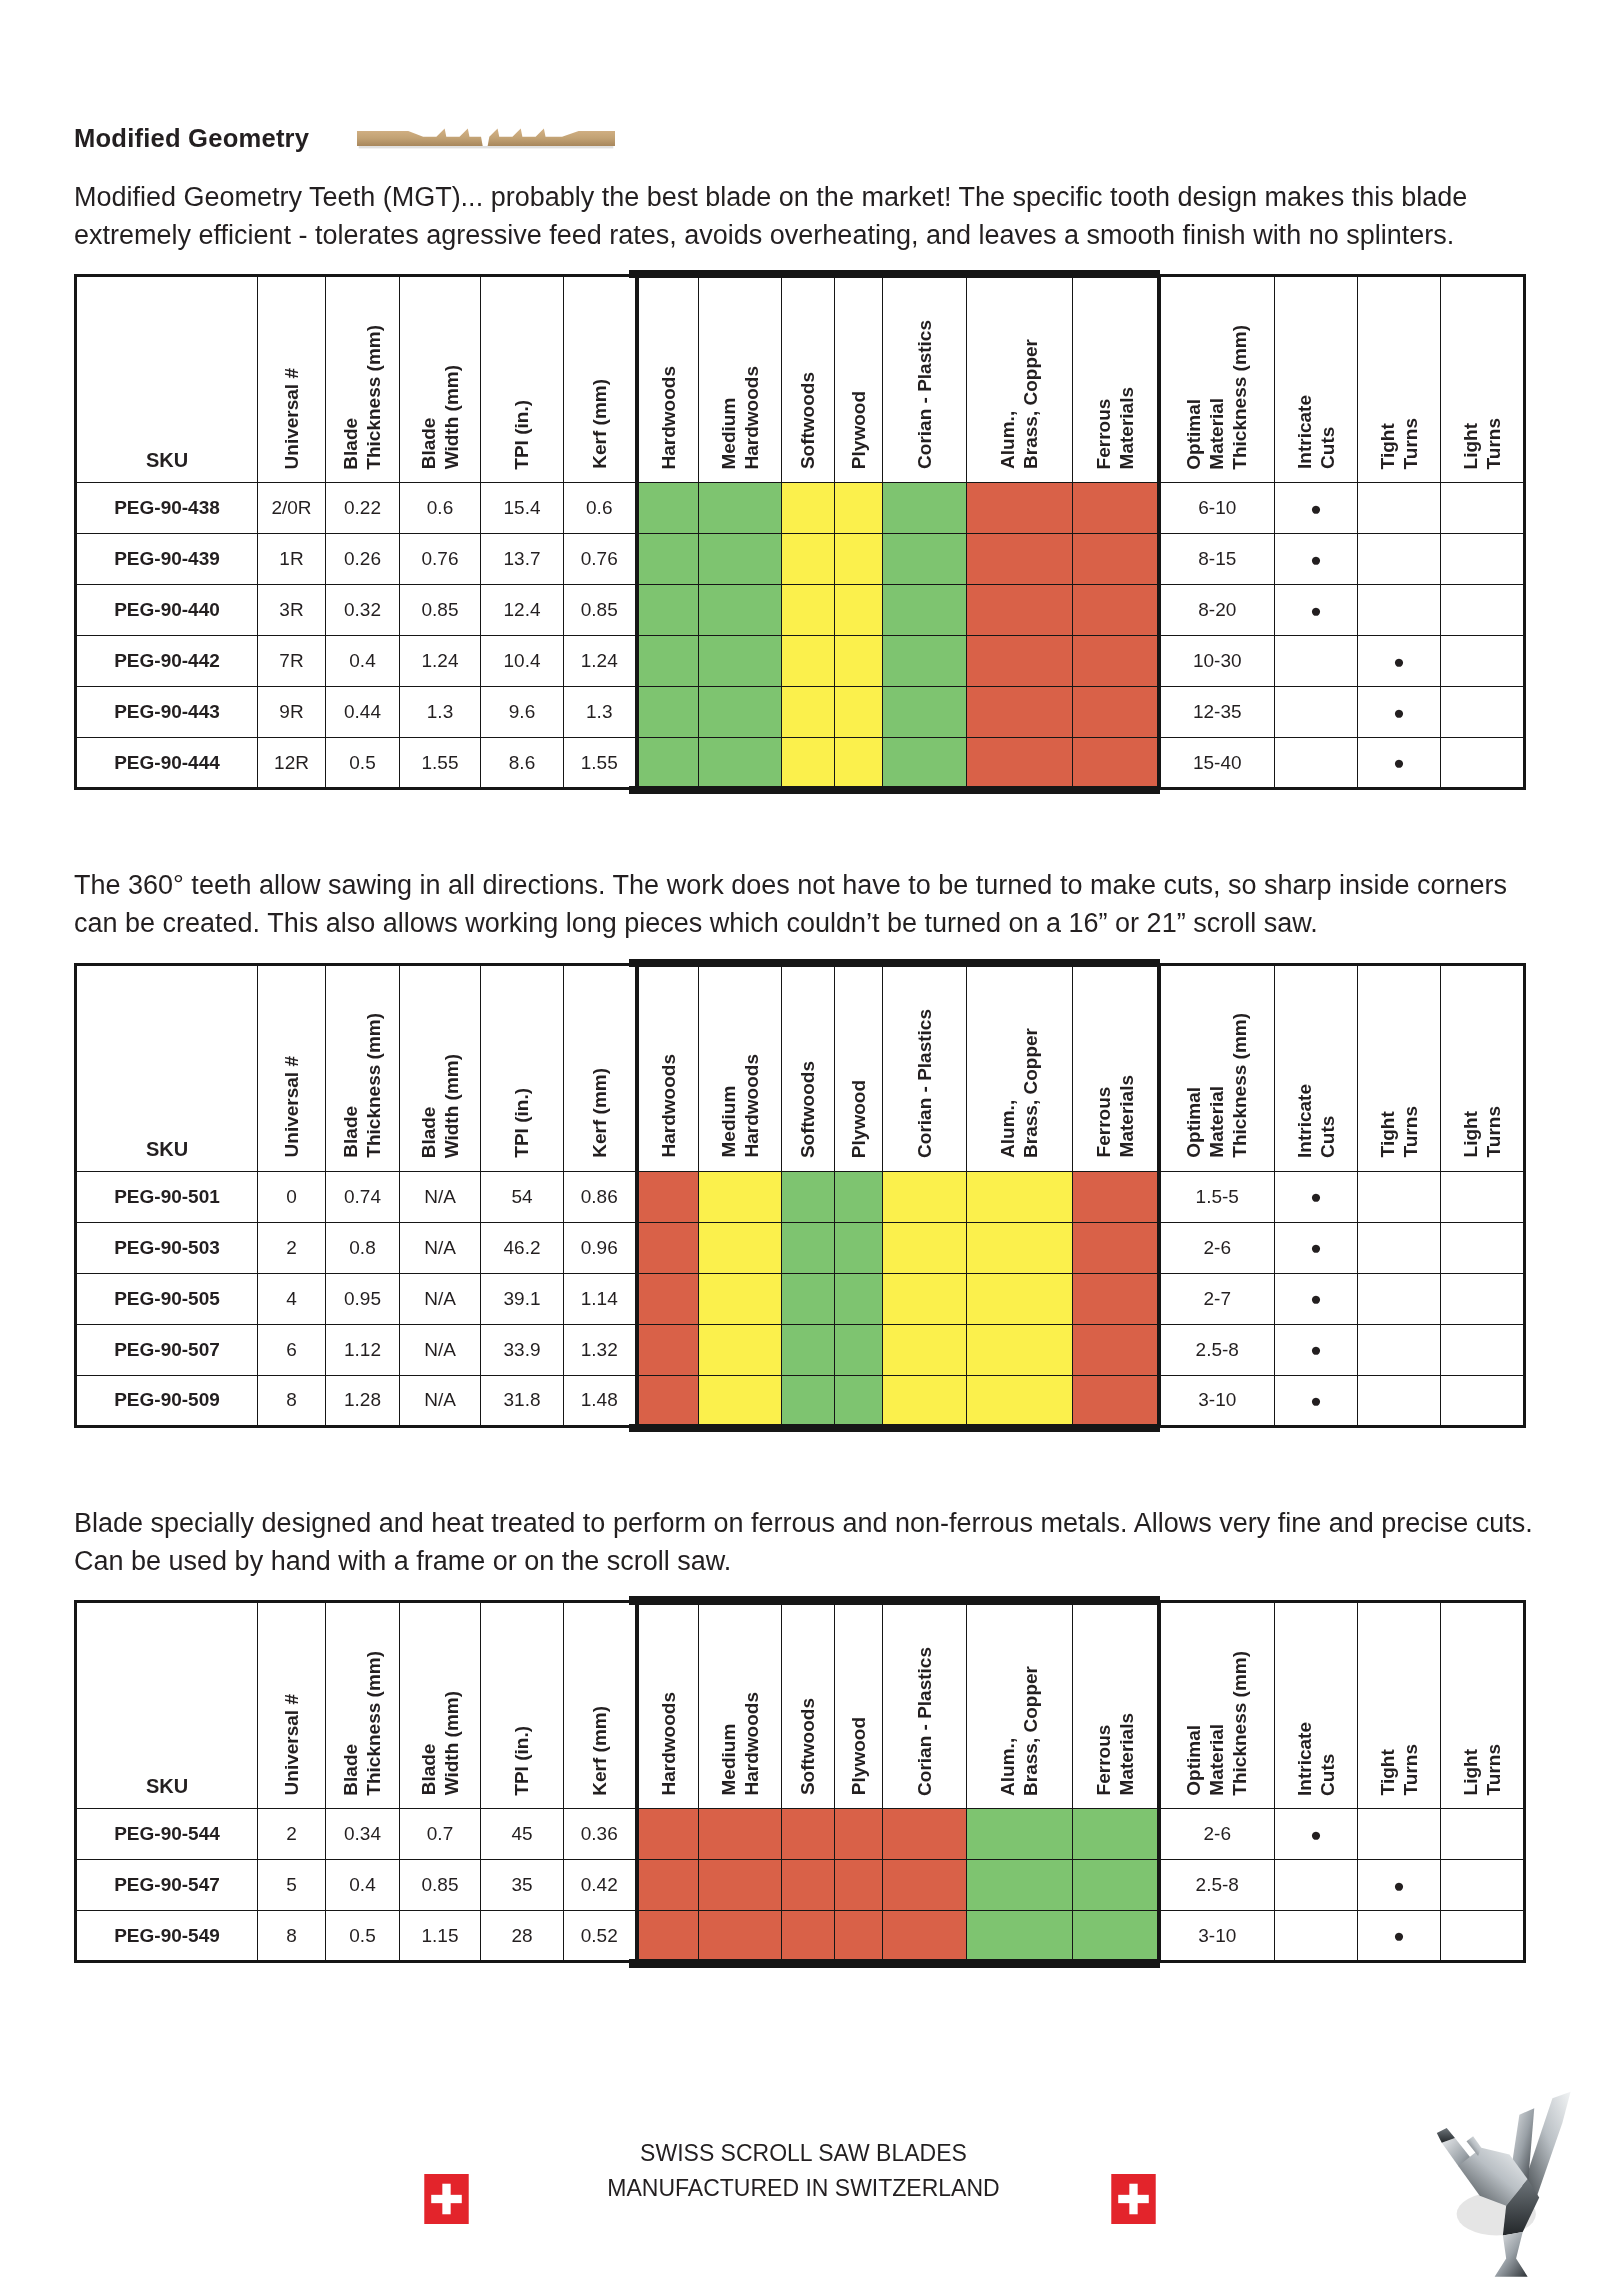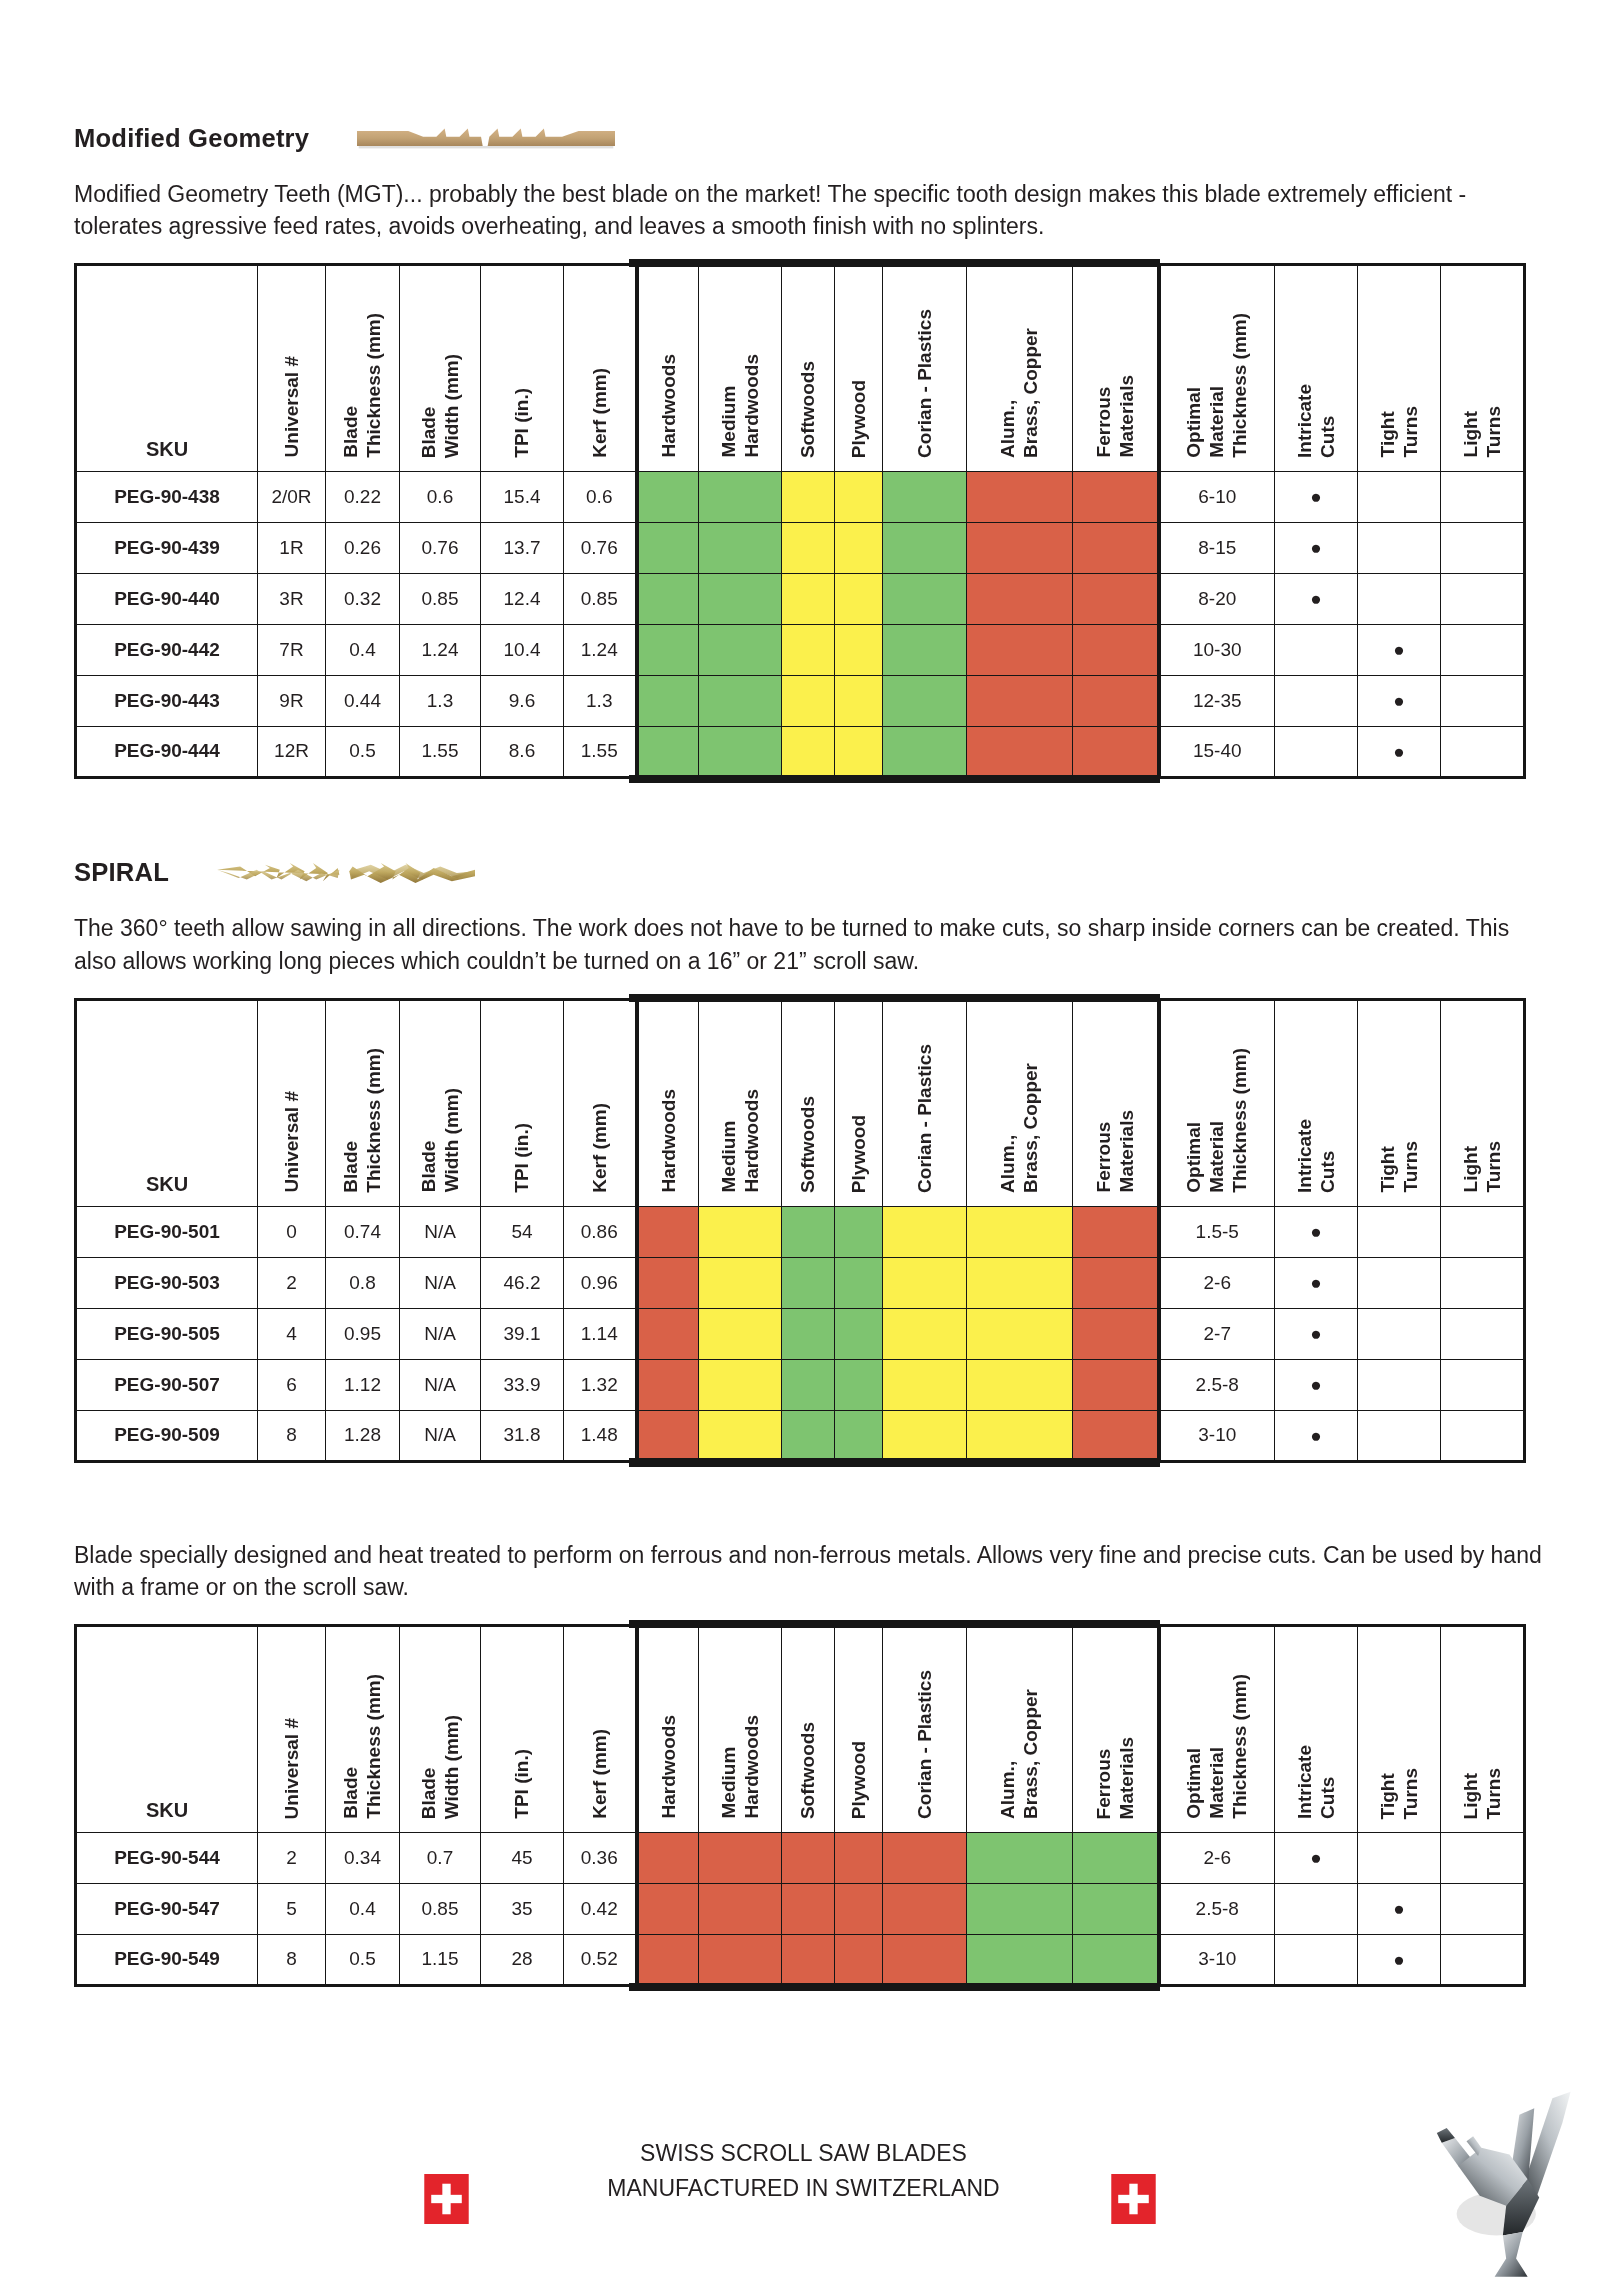--- a/index.html
+++ b/index.html
@@ -15,21 +15,21 @@
 
   .section-head {
     display: flex; align-items: center; gap: 48px;
     height: 36px;
   }
   .section-title { font-size: 25.6px; font-weight: bold; letter-spacing: 0.2px; }
   .blade-art { display: block; }
 
   .section-desc {
     margin-top: 21.5px;
-    font-size: 23px;
+    font-size: 27px;
     line-height: 1.42;
     width: 1479px;
   }
 
   .tblwrap { position: relative; margin-top: 20px; width: 1450px; }
   .sect { margin-bottom: 0; }
   .sect + .sect { margin-top: 76px; }
 
   table.spec {
     border-collapse: collapse;
@@ -273,36 +273,20 @@
               <td class="dotcell">●</td>
               <td class="dotcell"></td>
             </tr>
           </tbody>
         </table>
       <div class="bar bar-bottom"></div>
     </div>
   </div>
 
   <div class="sect">
-    <div class="section-head">
-      <div class="section-title">SPIRAL</div>
-      <svg class="blade-art" width="258" height="30" viewBox="0 0 312 36">
-        <defs>
-          <linearGradient id="gold1" x1="0" y1="0" x2="0" y2="1">
-            <stop offset="0" stop-color="#d8c88e"></stop>
-              <stop offset="0.5" stop-color="#bfa85f"></stop>
-              <stop offset="1" stop-color="#93793c"></stop>
-          </linearGradient>
-        </defs>
-        <path fill="url(#gold1)" d="M0,14 L28,10 L46,22 L64,12 L58,8 L76,14 L72,24 L92,10 L88,6 L106,16 L100,26 L120,12 L116,6 L134,18 L128,28 L146,12 L148,20 Z"></path>
-        <path fill="url(#gold1)" d="M0,14 L26,24 L48,14 L66,26 L88,18 L108,28 L126,18 L146,24 L148,14 L120,26 L98,14 L78,26 L56,16 L36,26 L14,18 Z" opacity="0.85"></path>
-        <path fill="url(#gold1)" d="M160,16 L164,10 L182,22 L202,10 L198,6 L216,16 L212,26 L232,12 L228,6 L246,18 L242,26 L262,12 L284,22 L312,14 L312,22 L284,28 L262,20 L240,30 L220,20 L198,30 L178,20 L162,26 Z"></path>
-        <path fill="url(#gold1)" d="M160,16 L186,8 L208,18 L228,8 L250,18 L270,10 L290,18 L312,16 L290,24 L268,16 L248,26 L226,16 L206,26 L184,16 L164,24 Z" opacity="0.8"></path>
-      </svg>
-    </div>
     <p class="section-desc">The 360° teeth allow sawing in all directions. The work does not have to be turned to make cuts, so sharp inside corners can be created. This also allows working long pieces which couldn’t be turned on a 16” or 21” scroll saw.</p>
     <div class="tblwrap">
       <div class="bar bar-top"></div>
       <table class="spec" id="table-1">
           <colgroup>
             <col style="width: 182px;">
             <col style="width: 68px;">
             <col style="width: 74px;">
             <col style="width: 81px;">
             <col style="width: 83px;">

